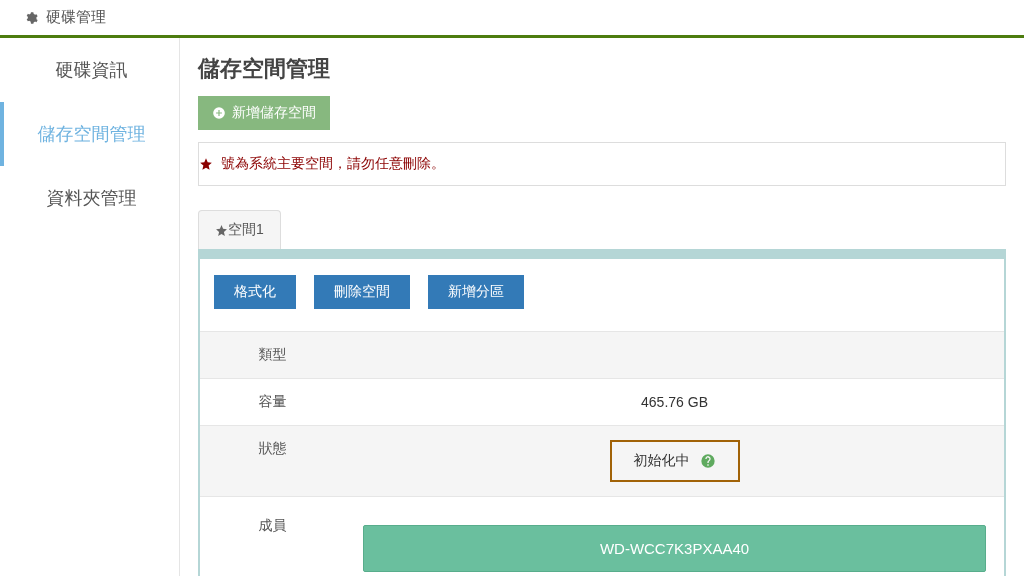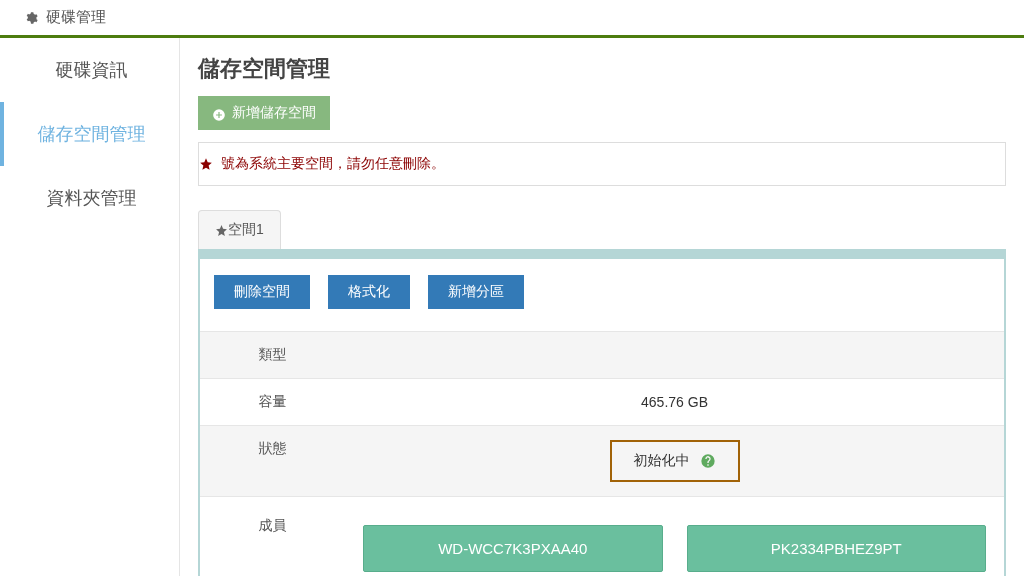--- a/index.html
+++ b/index.html
@@ -67,21 +67,21 @@
       display: inline-flex;
       align-items: center;
       gap: 6px;
       padding: 8px 14px;
       color: #fff;
       border: none;
       cursor: pointer;
       font-size: 14px;
       font-family: inherit;
     }
-    .btn-green { background: #87b87f; align-items: flex-end; }
+    .btn-green { background: #87b87f; }
     .plus-icon, .refresh-icon {
       width: 14px;
       height: 14px;
       fill: #fff;
     }
     .note-box {
       border: 1px solid #ddd;
       padding: 12px 0;
       margin-bottom: 24px;
       display: flex;
@@ -220,22 +220,22 @@
       <div class="tab">
         <svg class="tab-star" viewBox="0 0 24 24">
             <path d="M12 2l2.9 6.9L22 9.8l-5.5 4.8L18.2 22 12 18.3 5.8 22l1.7-7.4L2 9.8l7.1-.9L12 2z"></path>
           </svg>
         <span>空間1</span>
       </div>
     </div>
 
     <div class="storage-panel">
       <div class="action-row">
+        <button class="btn btn-blue">格式化</button>
         <button class="btn btn-blue">刪除空間</button>
-        <button class="btn btn-blue">格式化</button>
         <button class="btn btn-blue">新增分區</button>
       </div>
 
       <div class="info-table">
         <div class="info-row alt">
           <div class="info-label">類型</div>
         </div>
         <div class="info-row">
           <div class="info-label">容量</div>
           <div class="info-value">465.76 GB</div>
@@ -249,21 +249,20 @@
                   <path d="M12 2a10 10 0 1 0 0 20 10 10 0 0 0 0-20zm1 17h-2v-2h2v2zm2.07-7.75l-.9.92A3.4 3.4 0 0 0 13 15h-2v-.5a4 4 0 0 1 1.17-2.83l1.24-1.26A2 2 0 1 0 10 9H8a4 4 0 1 1 7.07 2.25z"></path>
                 </svg>
             </span>
           </div>
         </div>
         <div class="info-row">
           <div class="info-label member-row">成員</div>
           <div class="info-value member-row">
             <div class="member-btns">
               <div class="member-btn">WD-WCC7K3PXAA40</div>
-              <div class="member-btn">PK2334PBHEZ9PT</div>
             </div>
           </div>
         </div>
       </div>
 
     </div>
   </div>
 </div>
 
 </body></html>

